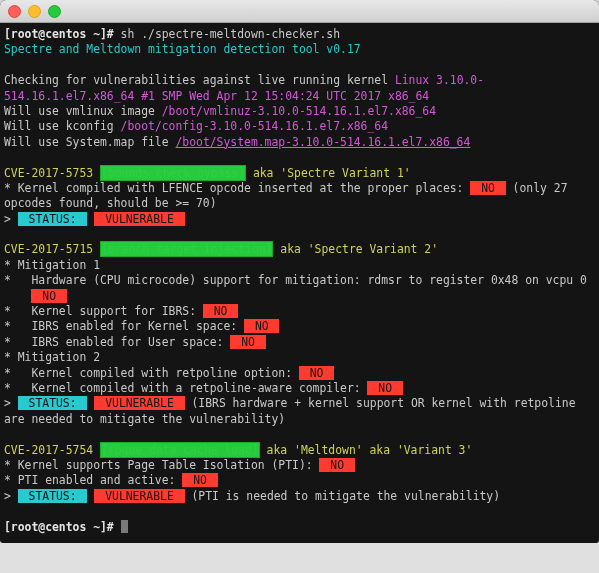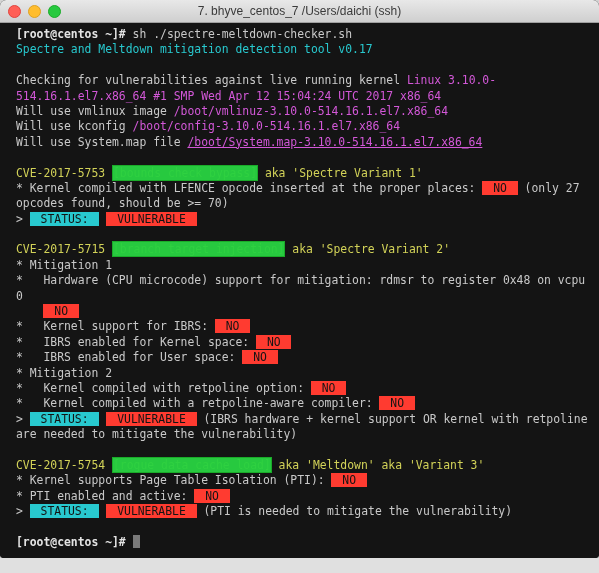--- a/index.html
+++ b/index.html
@@ -4,21 +4,21 @@
 <style>
 html,body{margin:0;padding:0;background:#e0e0e0;font-family:Menlo,Consolas,"DejaVu Sans Mono",monospace}
 .window{width:599px;background:#141414;border-radius:6px 6px 4px 4px;box-shadow:0 8px 30px rgba(0,0,0,.35);overflow:hidden}
 .titlebar{height:22px;background:linear-gradient(#e8e8e8,#cfcfcf);display:flex;align-items:center;position:relative;font-family:-apple-system,Helvetica,Arial,sans-serif;font-size:12px;color:#3a3a3a;border-bottom:1px solid #a0a0a0}
 .traffic{display:flex;gap:7px;padding-left:8px}
 .dot{width:11px;height:11px;border-radius:50%}
 .red{background:#ff5f56;border:1px solid #e0443e}
 .yel{background:#ffbd2e;border:1px solid #dea123}
 .grn{background:#27c93f;border:1px solid #1aab29}
 .title{position:absolute;left:0;right:0;text-align:center;pointer-events:none}
-.term{background:#141414;color:#c9c9c9;font-size:11.4px;line-height:1.35;padding:4px 6px 8px 16px;white-space:pre-wrap}
+.term{background:#141414;color:#c9c9c9;font-size:11.4px;line-height:1.35;padding:4px 6px 8px 4px;white-space:pre-wrap}
 .white{color:#e4e4e4;font-weight:bold}
 .cyan{color:#28c9cf}
 .mag{color:#d358d8}
 .mag2{color:#d358d8;text-decoration:underline}
 .grn{color:#2fd141}
 .yl{color:#d2d258}
 .no{background:#ff3b30;color:#141414;padding:0 4px}
 .vuln{background:#ff3b30;color:#141414;padding:0 4px}
 .status{background:#28c9cf;color:#141414;padding:0 4px}
 .cursor{display:inline-block;width:7px;height:13px;background:#7a7a7a;vertical-align:-2px}
@@ -26,21 +26,20 @@
 </head>
 <body>
 
 <div class="window">
   <div class="titlebar">
     <div class="traffic">
       <div class="dot red"></div>
       <div class="dot yel"></div>
       <div class="dot grn"></div>
     </div>
-    <div class="title">7. bhyve_centos_7    /Users/daichi (ssh)</div>
   </div>
   <div class="term"><span class="white">[root@centos ~]#</span><span> sh ./spectre-meltdown-checker.sh</span>
 <span class="cyan">Spectre and Meltdown mitigation detection tool v0.17</span>
 
 <span>Checking for vulnerabilities against live running kernel </span><span class="mag">Linux 3.10.0-514.16.1.el7.x86_64 #1 SMP Wed Apr 12 15:04:24 UTC 2017 x86_64</span>
 <span>Will use vmlinux image </span><span class="mag">/boot/vmlinuz-3.10.0-514.16.1.el7.x86_64</span>
 <span>Will use kconfig </span><span class="mag">/boot/config-3.10.0-514.16.1.el7.x86_64</span>
 <span>Will use System.map file </span><span class="mag2">/boot/System.map-3.10.0-514.16.1.el7.x86_64</span>
 
 <span class="yl">CVE-2017-5753 </span><span class="grn">[bounds check bypass]</span><span class="yl"> aka 'Spectre Variant 1'</span>

